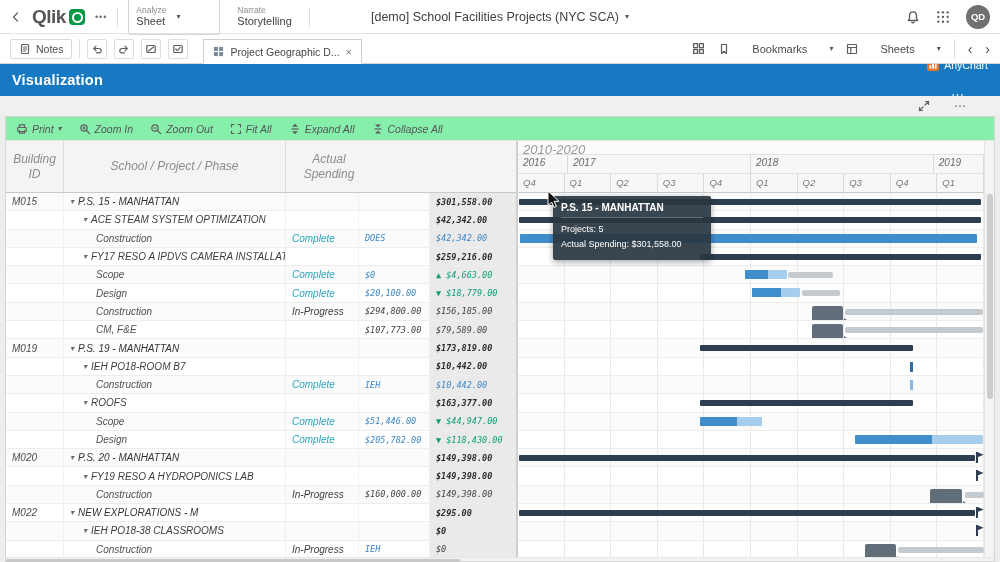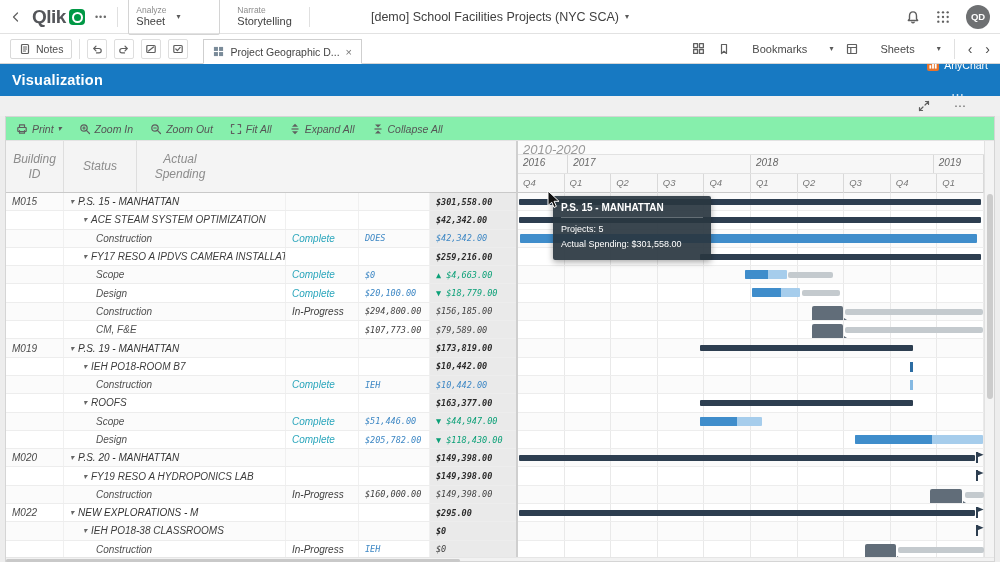--- a/index.html
+++ b/index.html
@@ -323,21 +323,21 @@
           <rect x="2.5" y="5.4" width="7" height="1.2"></rect>
       </svg>
       <span>Collapse All</span>
     </span>
   </div>
 
   <div class="grid">
     <div class="gleft">
       <div class="lheader">
         <div class="hcell w-id">Building ID</div>
-        <div class="hcell w-status">Status</div>
+        <div class="hcell w-name">School / Project / Phase</div>
         <div class="hcell w-actual">Actual Spending</div>
       </div>
       <div class="lbody" id="lbody">
           <div class="lrow">
             <div class="cell w-id">M015</div>
             <div class="cell w-name" style="padding-left: 6px;">
               <span class="rcaret">▾</span>
               <span class="nm1">P.S. 15 - MANHATTAN</span>
             </div>
             <div class="cell w-status"></div>

